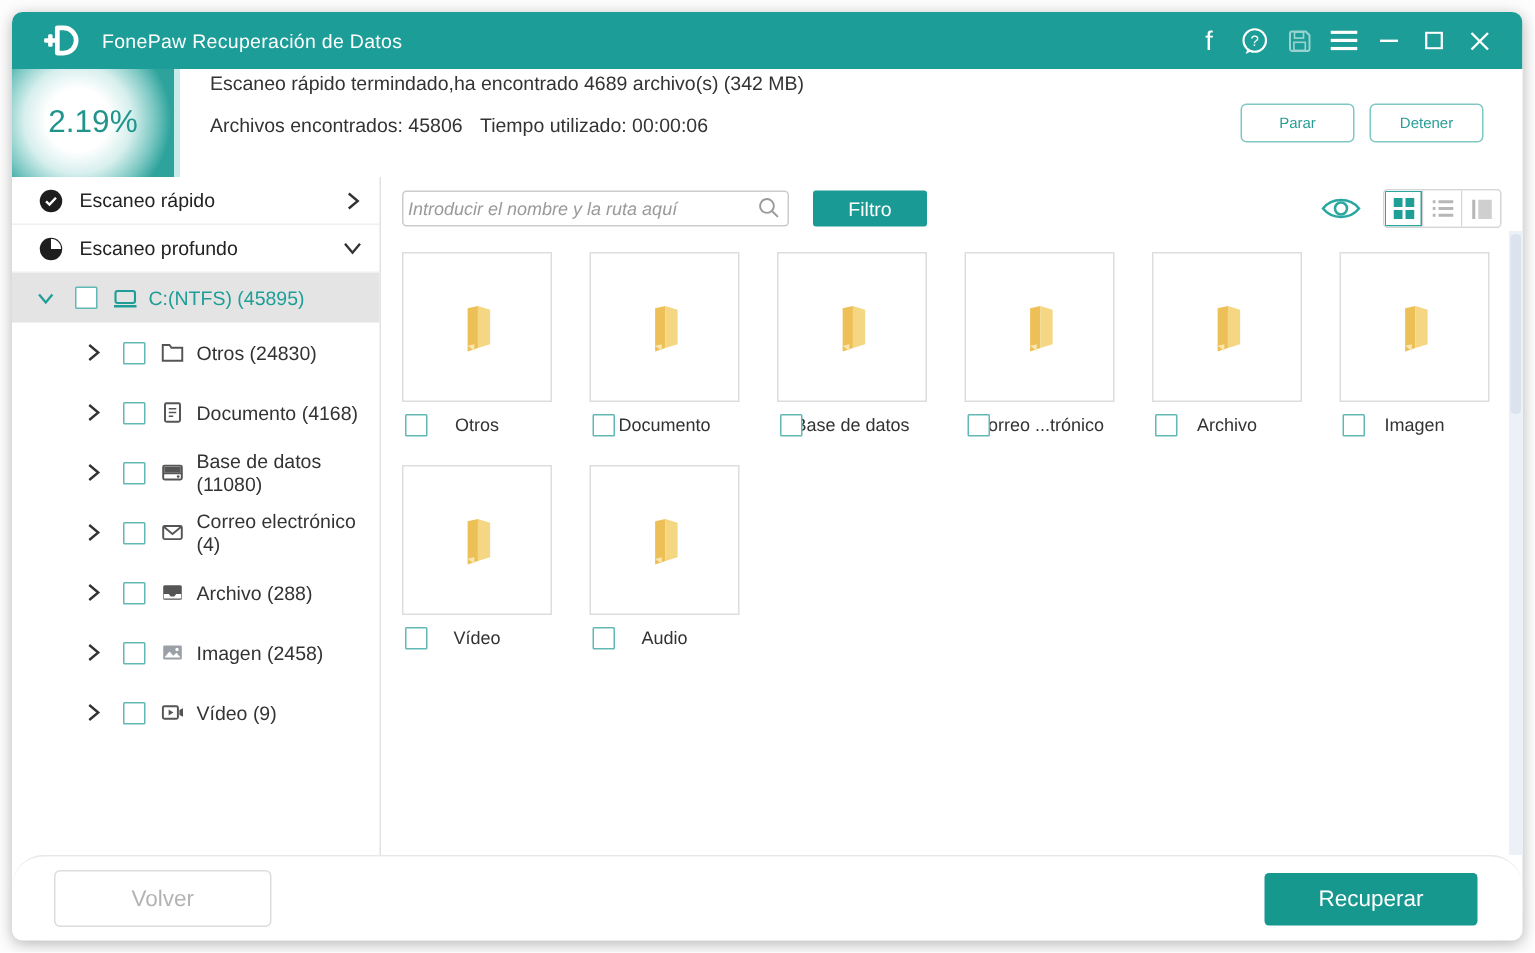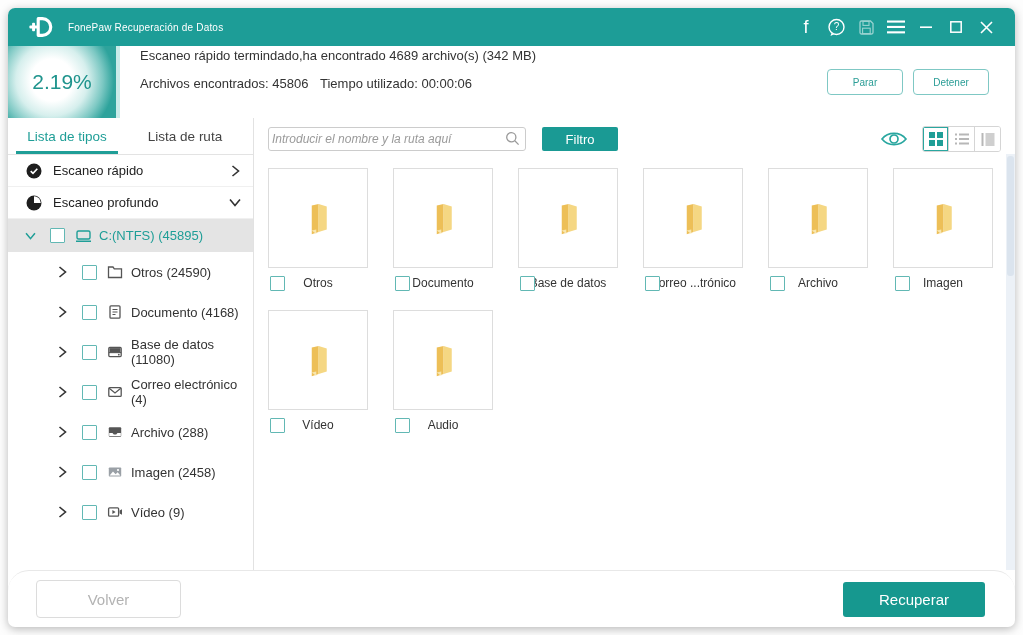--- a/index.html
+++ b/index.html
@@ -15,21 +15,21 @@
     background:#fff;border-radius:7px;overflow:hidden;
     box-shadow:0 2px 10px rgba(0,0,0,.28);
     display:flex;flex-direction:column;
   }
   
   .titlebar{
     height:38px;background:#1d9d97;display:flex;align-items:center;
     padding:0 14px;flex:none;color:#fff;
   }
   .logo{width:26px;height:26px;margin-left:6px;flex:none;}
-  .app-title{font-size:10px;margin-left:14px;letter-spacing:.2px;}
+  .app-title{font-size:13px;margin-left:14px;letter-spacing:.2px;}
   .tb-spacer{flex:1;}
   .tb-ic{width:30px;height:26px;display:flex;align-items:center;justify-content:center;cursor:pointer;}
   .tb-ic svg{display:block;}
   .fb-f{font-size:18px;font-weight:400;line-height:1;}
   .dim{opacity:.55;}
   
   .header{height:72px;flex:none;display:flex;align-items:stretch;background:#fff;}
   .sphere{
     width:108px;flex:none;display:flex;align-items:center;justify-content:center;
     background:radial-gradient(circle 62px at 44px 34px,#ffffff 0%,#ffffff 34%,#d6efed 58%,#7cc8c3 82%,#2ea39c 100%);
@@ -182,24 +182,20 @@
     </div>
     <div class="header-btns">
       <button class="btn-outline">Parar</button>
       <button class="btn-outline">Detener</button>
     </div>
   </div>
 
   <div class="main">
 
     <div class="sidebar">
-      <div class="tabs">
-        <div class="tab active">Lista de tipos</div>
-        <div class="tab">Lista de ruta</div>
-      </div>
       <div class="tree">
 
         <div class="scan-row">
           <svg class="scan-ic" viewBox="0 0 16 16">
               <circle cx="8" cy="8" r="7.5" fill="#1e1e1e"></circle>
               <path d="M4.7 8.2 L7 10.4 L11.3 5.8" fill="none" stroke="#fff" stroke-width="1.6"></path>
             </svg>
           <span class="scan-label">Escaneo rápido</span>
           <span class="chev">
               <svg width="9" height="12" viewBox="0 0 9 12">
@@ -238,21 +234,21 @@
         <div class="tree-item">
           <span class="chev">
               <svg width="9" height="12" viewBox="0 0 9 12">
                 <path d="M1.5 1 L7.5 6 L1.5 11" fill="none" stroke="#333" stroke-width="1.6"></path>
               </svg>
             </span>
           <span class="cb"></span>
           <svg class="t-ic" viewBox="0 0 16 16">
               <path d="M1.5 4 V3 h4.5 l1.3 1.8 H14.5 v8.7 H1.5 Z" fill="none" stroke="#555" stroke-width="1.3"></path>
             </svg>
-          <span class="t-label">Otros (24590)</span>
+          <span class="t-label">Otros (24830)</span>
         </div>
 
         <div class="tree-item">
           <span class="chev">
               <svg width="9" height="12" viewBox="0 0 9 12">
                 <path d="M1.5 1 L7.5 6 L1.5 11" fill="none" stroke="#333" stroke-width="1.6"></path>
               </svg>
             </span>
           <span class="cb"></span>
           <svg class="t-ic" viewBox="0 0 16 16">

